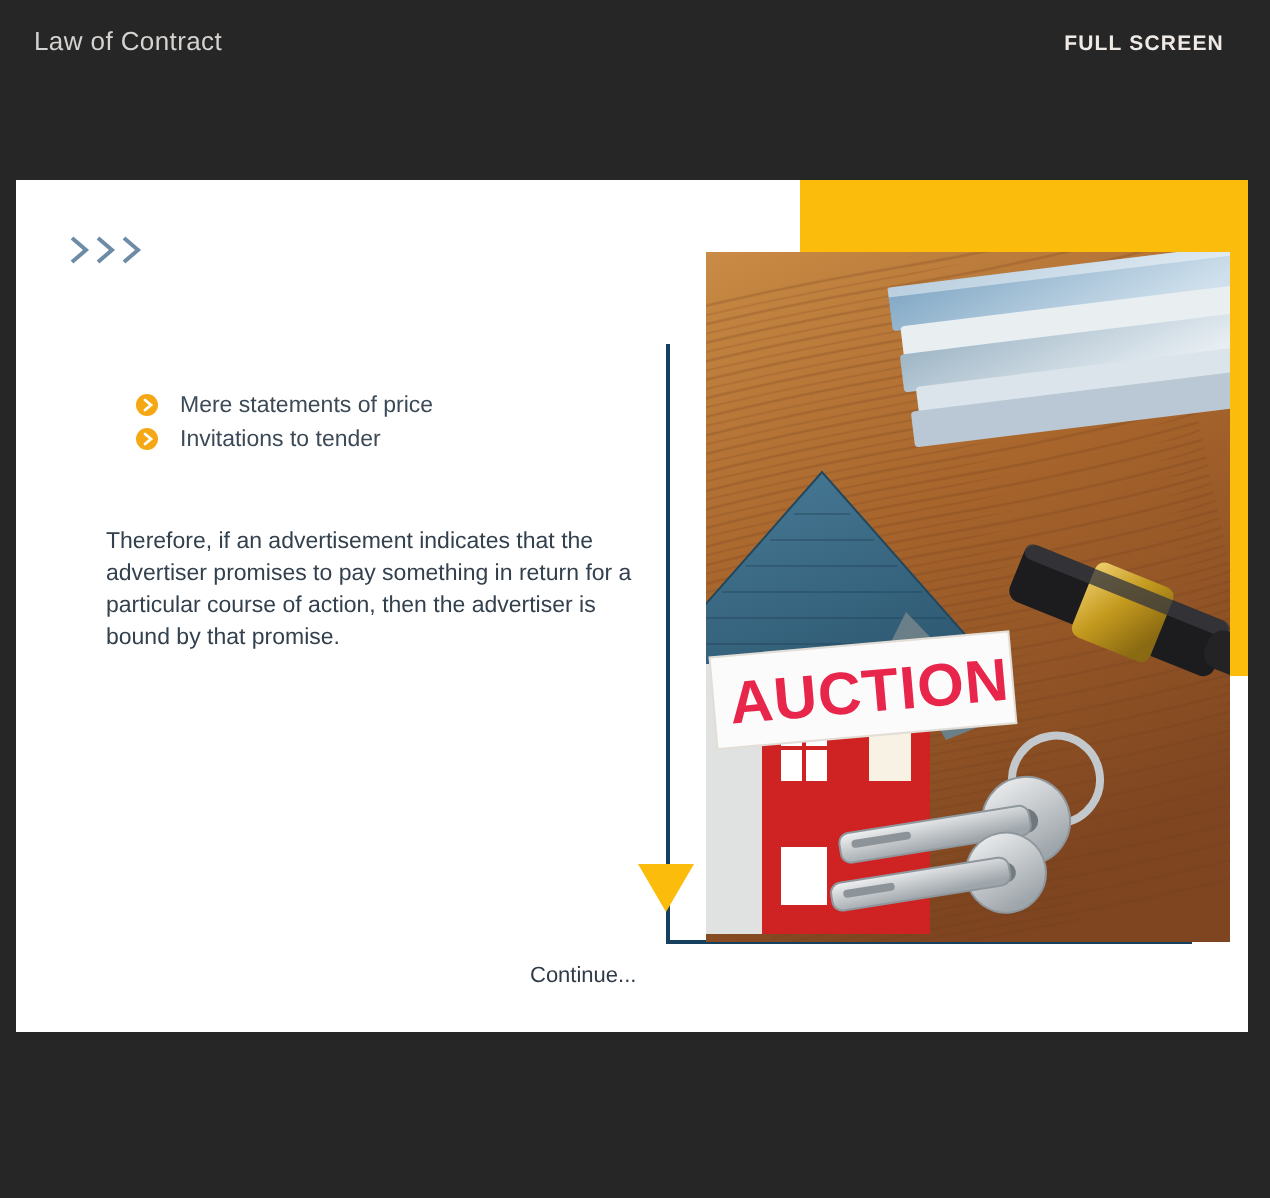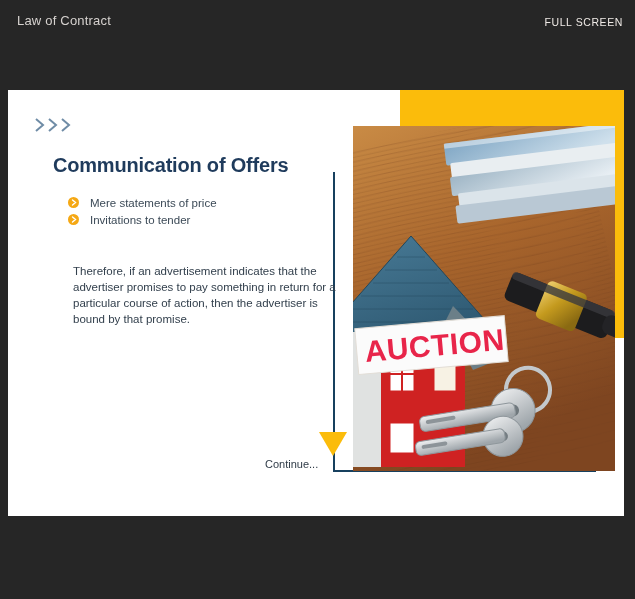--- a/index.html
+++ b/index.html
@@ -20,22 +20,22 @@
     position: absolute; left: 0; top: 0;
     width: 635px; height: 48px;
     background: #262626;
   }
   .topbar-title {
     position: absolute; left: 17px; top: 13px;
     font-size: 13px; color: #d6d2cf; letter-spacing: .2px;
     white-space: nowrap;
   }
   .fullscreen-btn {
-    position: absolute; right: 12px; top: 16px;
-    font-size: 10.5px; font-weight: normal; color: #efeae6;
+    position: absolute; right: 23px; top: 16px;
+    font-size: 10.5px; font-weight: bold; color: #efeae6;
     letter-spacing: .6px; cursor: pointer; white-space: nowrap;
   }
 
   
   .stage {
     position: absolute; left: 8px; top: 90px;
     width: 616px; height: 426px;
     background: #ffffff;
     overflow: hidden;
   }
@@ -99,25 +99,25 @@
     background: #f5a814; margin-right: 11px;
     display: flex; align-items: center; justify-content: center;
     flex: 0 0 auto;
   }
   .bullet-icon svg { display:block; }
   .bullet-label { font-size: 11.5px; color: #3c4a57; white-space: nowrap; }
 
   .body-para {
     position: absolute; left: 45px; top: 173px;
     width: 268px;
-    font-size: 11.5px; line-height: 16px; color: #33404d; margin-left: 20px;
+    font-size: 11.5px; line-height: 16px; color: #33404d;
   }
 
   .continue-label {
-    position: absolute; left: 257px; top: 368px;
+    position: absolute; left: 257px; top: 392px;
     font-size: 11px; color: #2f3b47; white-space: nowrap; text-align: center;
   }
 
   
   .controls {
     position: absolute; left: 0; top: 556px;
     width: 635px; height: 43px;
     background: #262626;
   }
 </style>
@@ -240,21 +240,20 @@
           <path d="M2 2 L9 8 L2 14" fill="none" stroke="#6f8ca6" stroke-width="2"></path>
         </svg>
       <svg width="12" height="16" viewBox="0 0 12 16">
           <path d="M2 2 L9 8 L2 14" fill="none" stroke="#6f8ca6" stroke-width="2"></path>
         </svg>
       <svg width="12" height="16" viewBox="0 0 12 16">
           <path d="M2 2 L9 8 L2 14" fill="none" stroke="#6f8ca6" stroke-width="2"></path>
         </svg>
     </div>
 
-    <div class="slide-title">Communication of Offers</div>
 
     <ul class="bullets">
       <li class="bullet-row">
         <span class="bullet-icon">
           <svg width="6" height="7" viewBox="0 0 6 7">
               <path d="M1.5 1 L4.5 3.5 L1.5 6" fill="none" stroke="#ffffff" stroke-width="1.4" stroke-linecap="round"></path>
             </svg>
         </span>
         <span class="bullet-label">Mere statements of price</span>
       </li>

